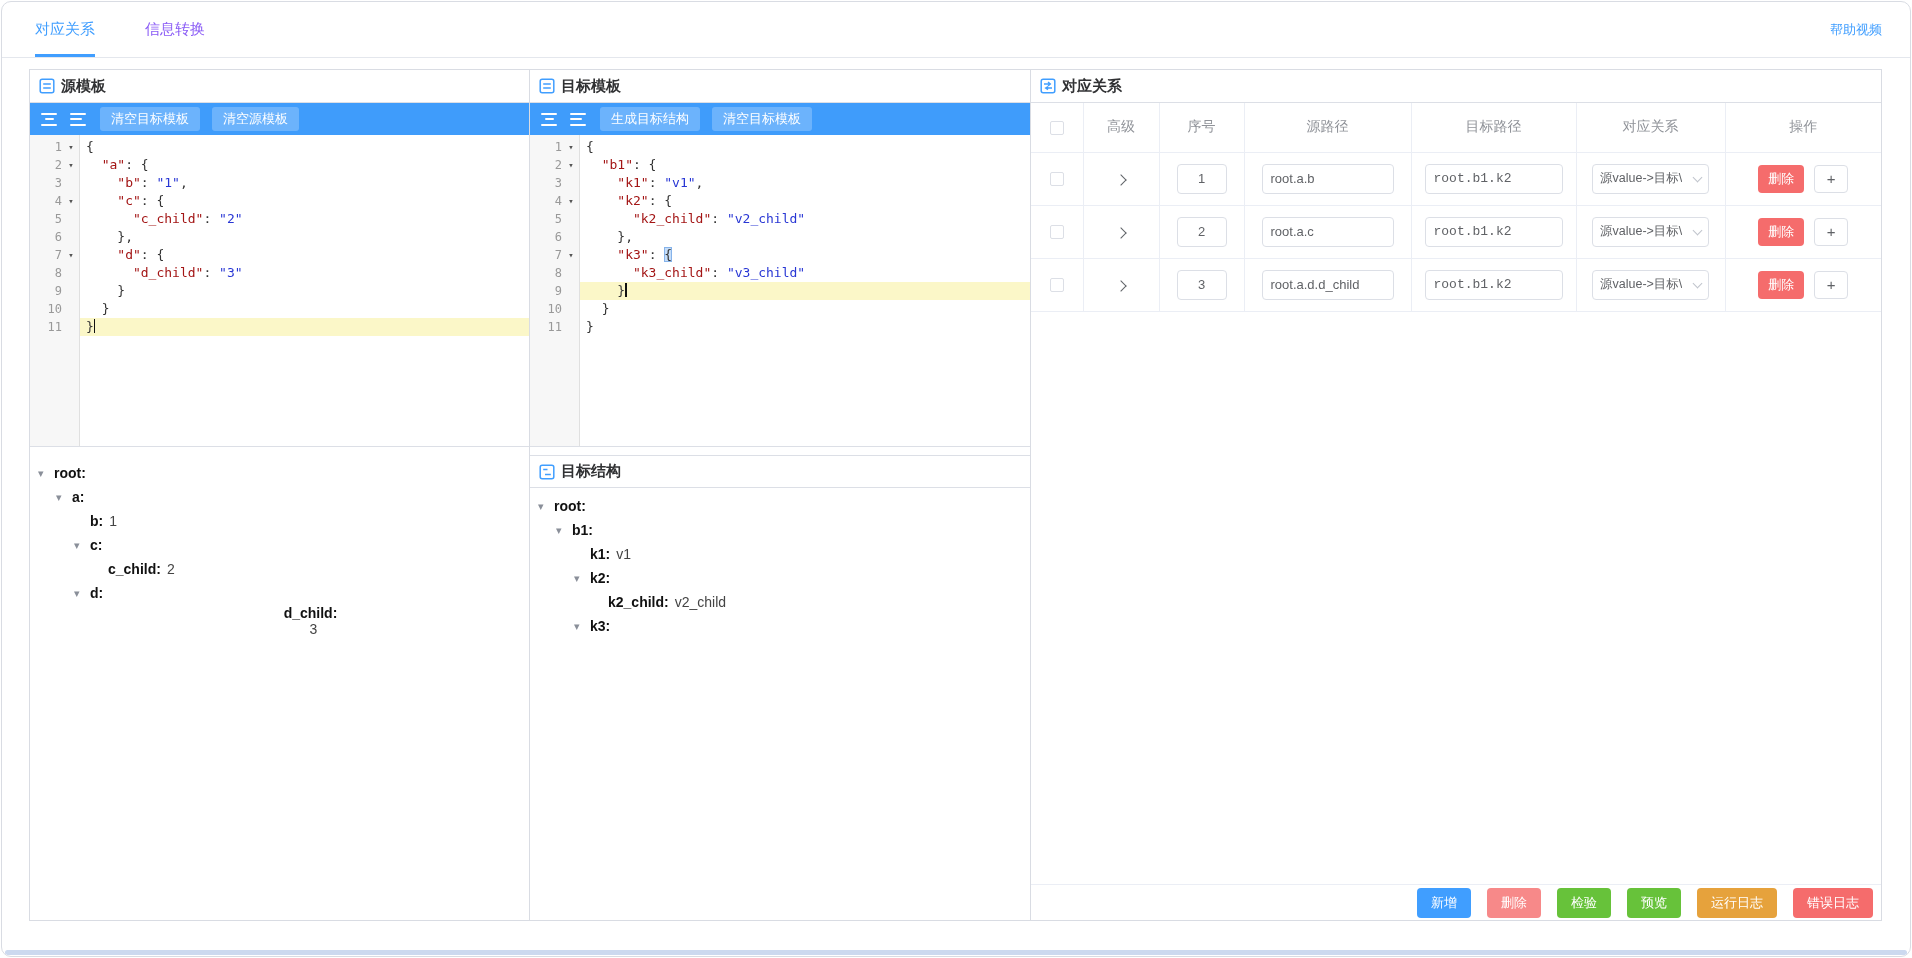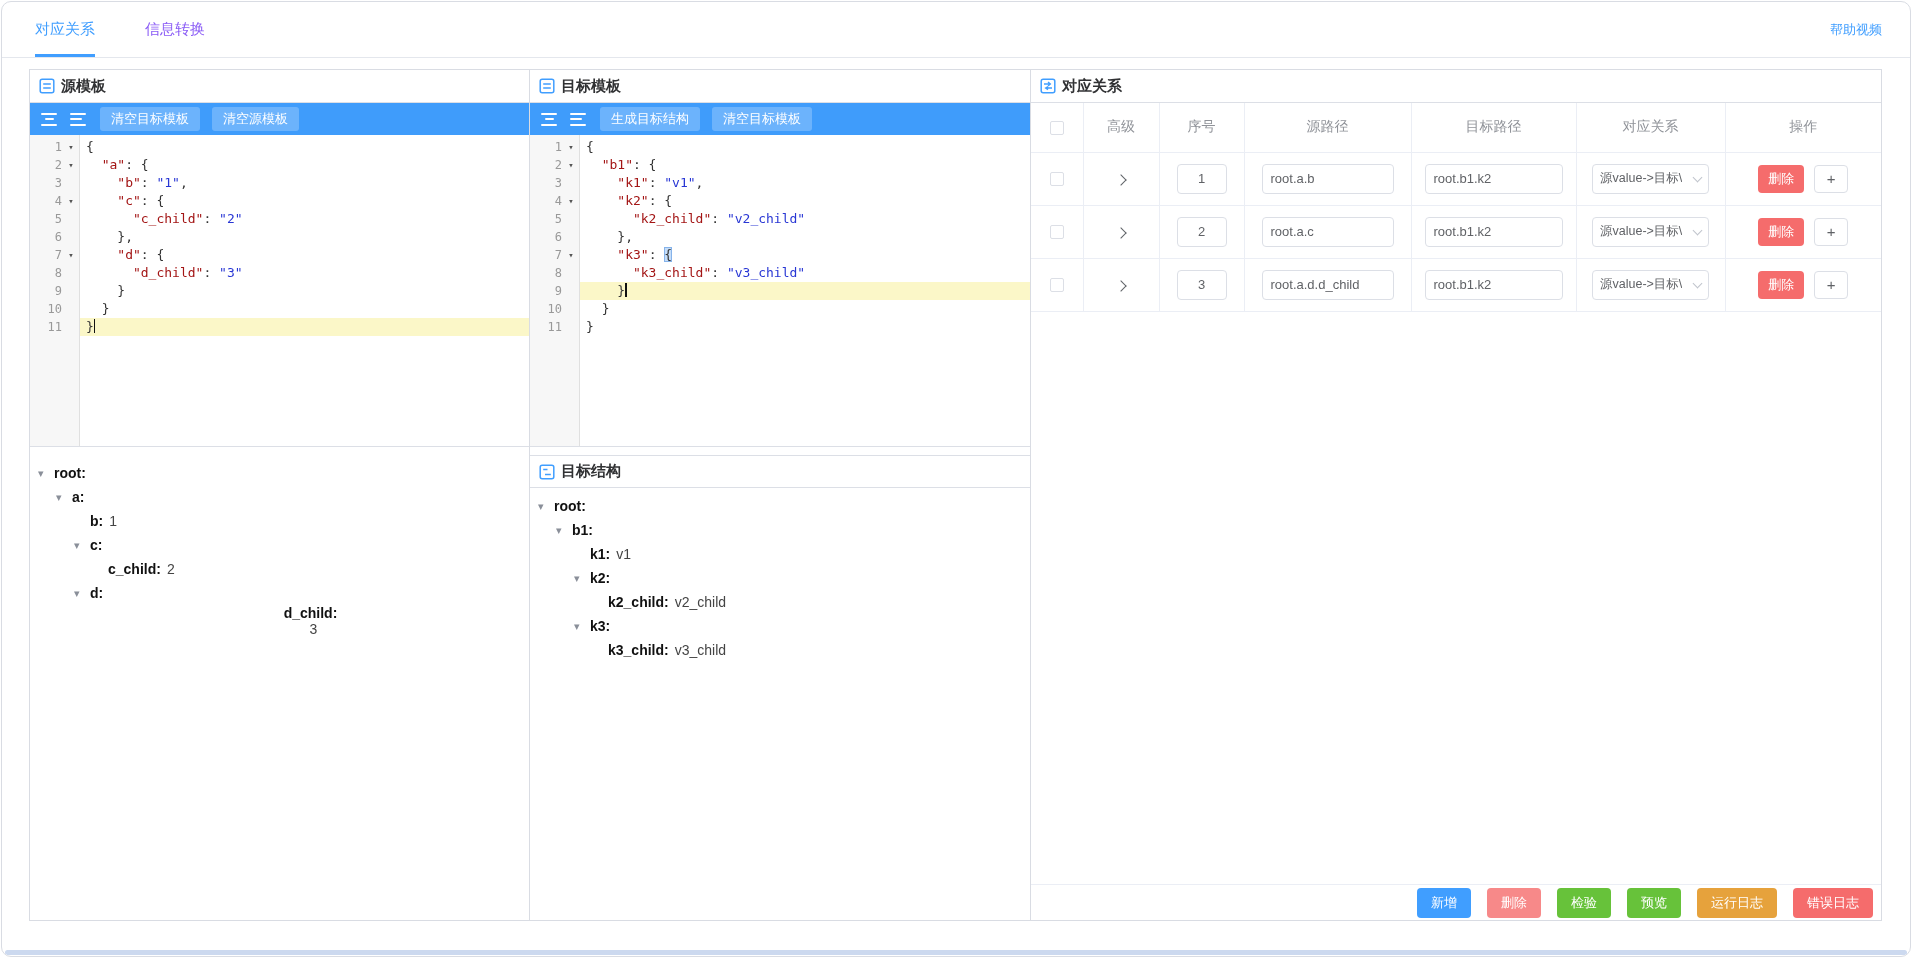--- a/index.html
+++ b/index.html
@@ -63,21 +63,21 @@
   .map-table { width: 100%; border-collapse: collapse; table-layout: fixed; }
   .map-table th { height: 49px; font-weight: normal; font-size: 14px; color: #909399; border-bottom: 1px solid #ebeef5; border-right: 1px solid #ebeef5; text-align: center; vertical-align: middle; }
   .map-table td { height: 53px; border-bottom: 1px solid #ebeef5; border-right: 1px solid #ebeef5; text-align: center; vertical-align: middle; }
   .map-table th:last-child, .map-table td:last-child { border-right: none; }
   .checkbox { display: inline-block; width: 14px; height: 14px; border: 1px solid #dcdfe6; border-radius: 2px; background: #fff; vertical-align: middle; cursor: pointer; }
   .chev-right { display: inline-block; width: 8px; height: 8px; border-top: 1.6px solid #5f6368; border-right: 1.6px solid #5f6368; transform: rotate(45deg); cursor: pointer; }
   .chev-down { display: inline-block; width: 7px; height: 7px; border-right: 1.4px solid #c0c4cc; border-bottom: 1.4px solid #c0c4cc; transform: rotate(45deg); margin-top: -3px; flex: none; }
   .cell-input { height: 30px; border: 1px solid #dcdfe6; border-radius: 4px; font-size: 13px; color: #606266; padding: 0 8px; font-family: inherit; background: #fff; }
   .w-index { width: 50px; text-align: center; }
   .w-path-s { width: 132px; }
-  .w-path-t { width: 138px; }
+  .w-path-t { width: 138px; font-family: Liberation Mono, monospace; }
   .rel-select { display: inline-flex; align-items: center; justify-content: space-between; width: 117px; height: 30px; border: 1px solid #dcdfe6; border-radius: 4px; padding: 12px 7px; cursor: pointer; background: #fff; }
   .rel-text { font-size: 12.5px; color: #606266; white-space: nowrap; overflow: hidden; text-align: left; }
   .op-cell { display: flex; align-items: center; justify-content: center; gap: 10px; }
   .btn-delete { background: #f56c6c; color: #fff; border: none; border-radius: 4px; height: 28px; padding: 0 10px; font-size: 13px; cursor: pointer; font-family: inherit; }
   .btn-add { background: #fff; color: #606266; border: 1px solid #dcdfe6; border-radius: 4px; height: 28px; width: 34px; font-size: 15px; cursor: pointer; }
 
   
   .map-footer { position: absolute; left: 0; right: 0; bottom: 0; height: 36px; display: flex; align-items: center; justify-content: flex-end; gap: 16px; padding-right: 8px; background: #fff; border-top: 1px solid #ebeef5; margin-top: 15px; }
   .f-btn { height: 30px; padding: 0 14px; border: none; border-radius: 4px; color: #fff; font-size: 13px; cursor: pointer; font-family: inherit; white-space: nowrap; }
 
@@ -332,25 +332,20 @@
             <span class="tree-key">k2:</span>
           </div>
           <div class="tree-row" style="padding-left: 62px;">
             <span class="tree-arrow"></span>
             <span class="tree-key">k2_child:</span>
             <span class="tree-value">v2_child</span>
           </div>
           <div class="tree-row" style="padding-left: 44px;">
             <span class="tree-arrow">▾</span>
             <span class="tree-key">k3:</span>
-          </div>
-          <div class="tree-row" style="padding-left: 62px;">
-            <span class="tree-arrow"></span>
-            <span class="tree-key">k3_child:</span>
-            <span class="tree-value">v3_child</span>
           </div>
         </div>
     </div>
 
     <div class="col col-mapping">
       <div class="panel-header">
         <span class="panel-icon">
           <svg viewBox="0 0 16 16" width="16" height="16">
               <rect x="1.2" y="1.2" width="13.6" height="13.6" rx="2" fill="none" stroke="#409eff" stroke-width="1.5"></rect>
               <path d="M4 6h6M8 4l2.4 2L8 8" fill="none" stroke="#409eff" stroke-width="1.3"></path>

